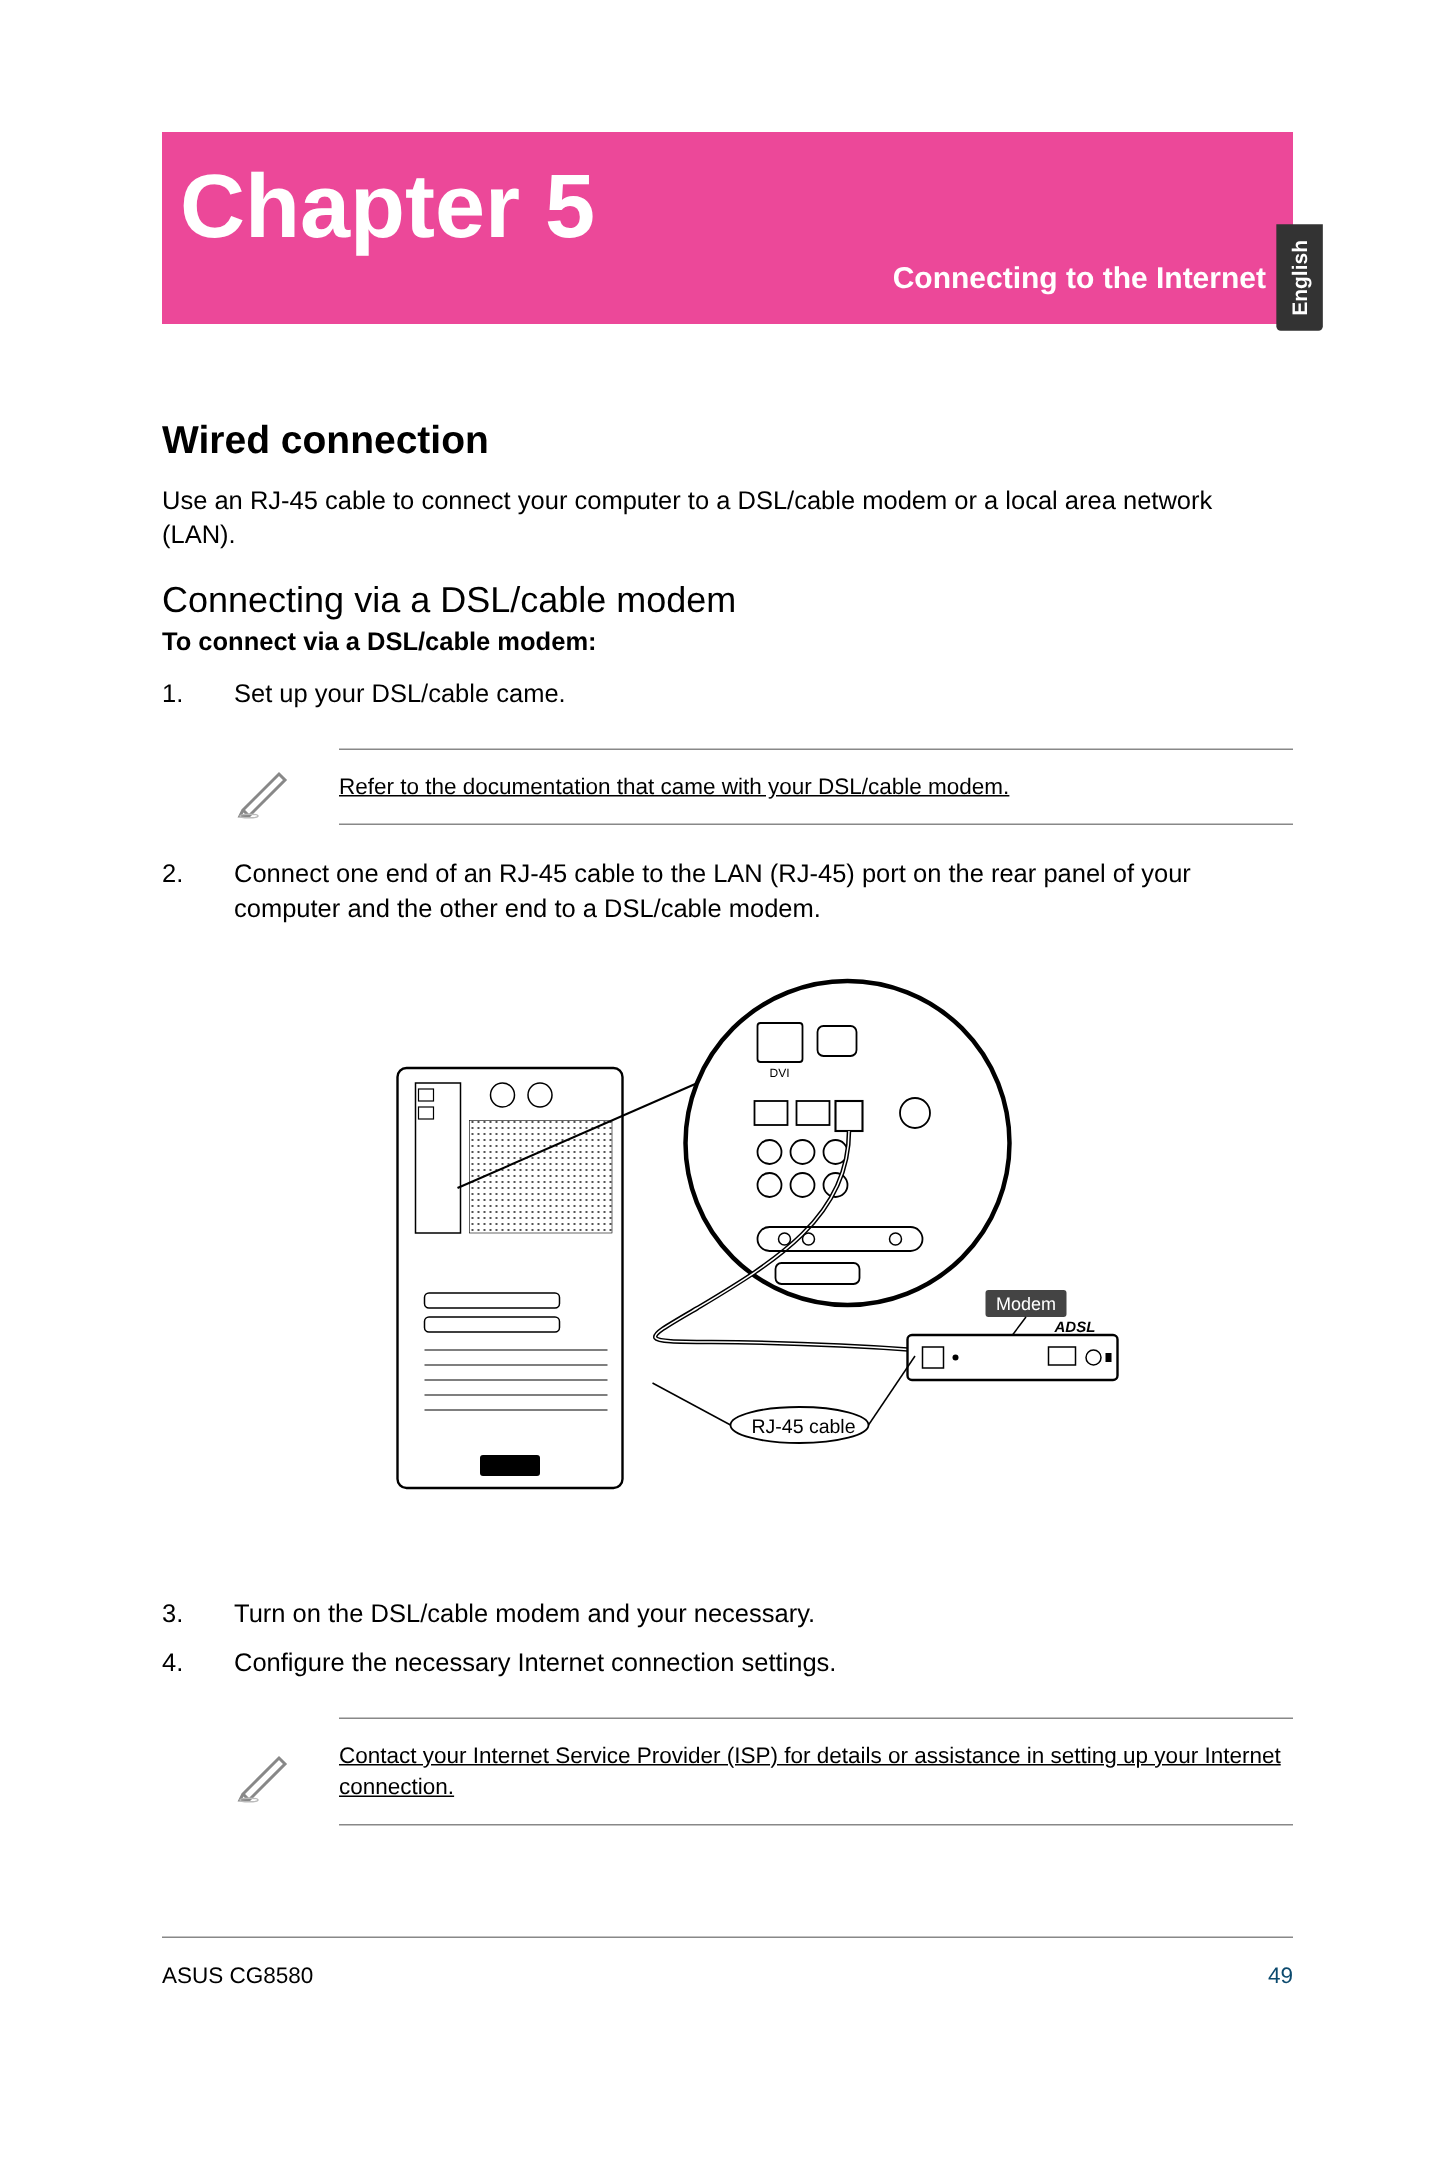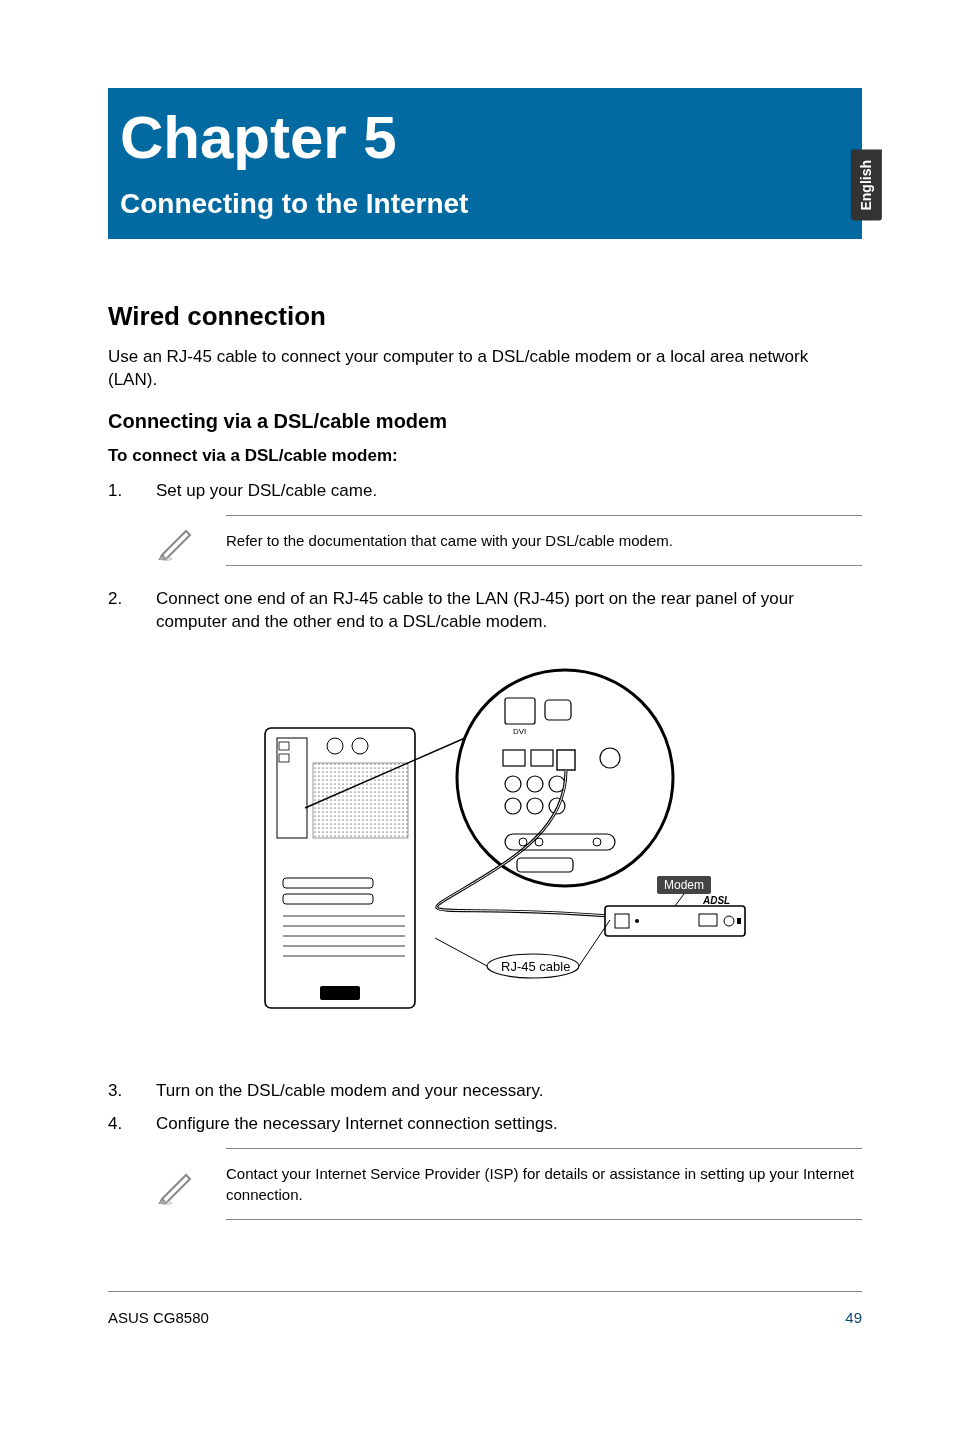--- a/index.html
+++ b/index.html
@@ -8,34 +8,35 @@
     background: #fff;
     color: #000;
     width: 954px;
     height: 1438px;
     position: relative;
     padding: 88px 92px 0 108px;
     font-size: 17px;
     line-height: 1.35;
   }
   .chapter-banner {
-    background: #0369a1;
+    background: #ec4899;
     color: #fff;
     padding: 18px 18px 16px 12px;
     margin-bottom: 60px;
   }
   .chapter-title {
     font-size: 60px;
     font-weight: bold;
     line-height: 1.05;
   }
   .chapter-subtitle {
-    font-size: 28px;
-    font-weight: bold;
-    margin-top: 16px;
+    font-size: 20px;
+    font-weight: bold;
+    margin-top: 4px;
+    text-align: right;
   }
   .side-tab {
     position: absolute;
     right: 72px;
     top: 150px;
     background: #333;
     color: #fff;
     writing-mode: vertical-rl;
     transform: rotate(180deg);
     padding: 10px 6px;
@@ -45,44 +46,44 @@
   }
   h2.section {
     font-size: 26px;
     font-weight: bold;
     margin-bottom: 12px;
   }
   p.intro {
     margin-bottom: 16px;
   }
   h3.subsection {
-    font-size: 20px;
-    font-weight: bold;
-    margin-bottom: 10px;
+    font-size: 24px;
+    font-weight: normal;
   }
   p.bold-step {
     font-weight: bold;
     margin-bottom: 12px;
   }
   .step {
     display: flex;
     margin-bottom: 10px;
   }
   .step-num {
     width: 48px;
     flex-shrink: 0;
   }
   .step-text {
     flex: 1;
   }
   .note-box {
     display: flex;
     align-items: center;
-    margin: 12px 0 22px 48px;
+    margin: 24px 0 22px 48px;
     gap: 28px;
+    text-decoration: underline;
   }
   .note-icon {
     width: 42px;
     height: 42px;
     flex-shrink: 0;
   }
   .note-body {
     flex: 1;
     padding: 14px 0;
     border-top: 1px solid #888;

